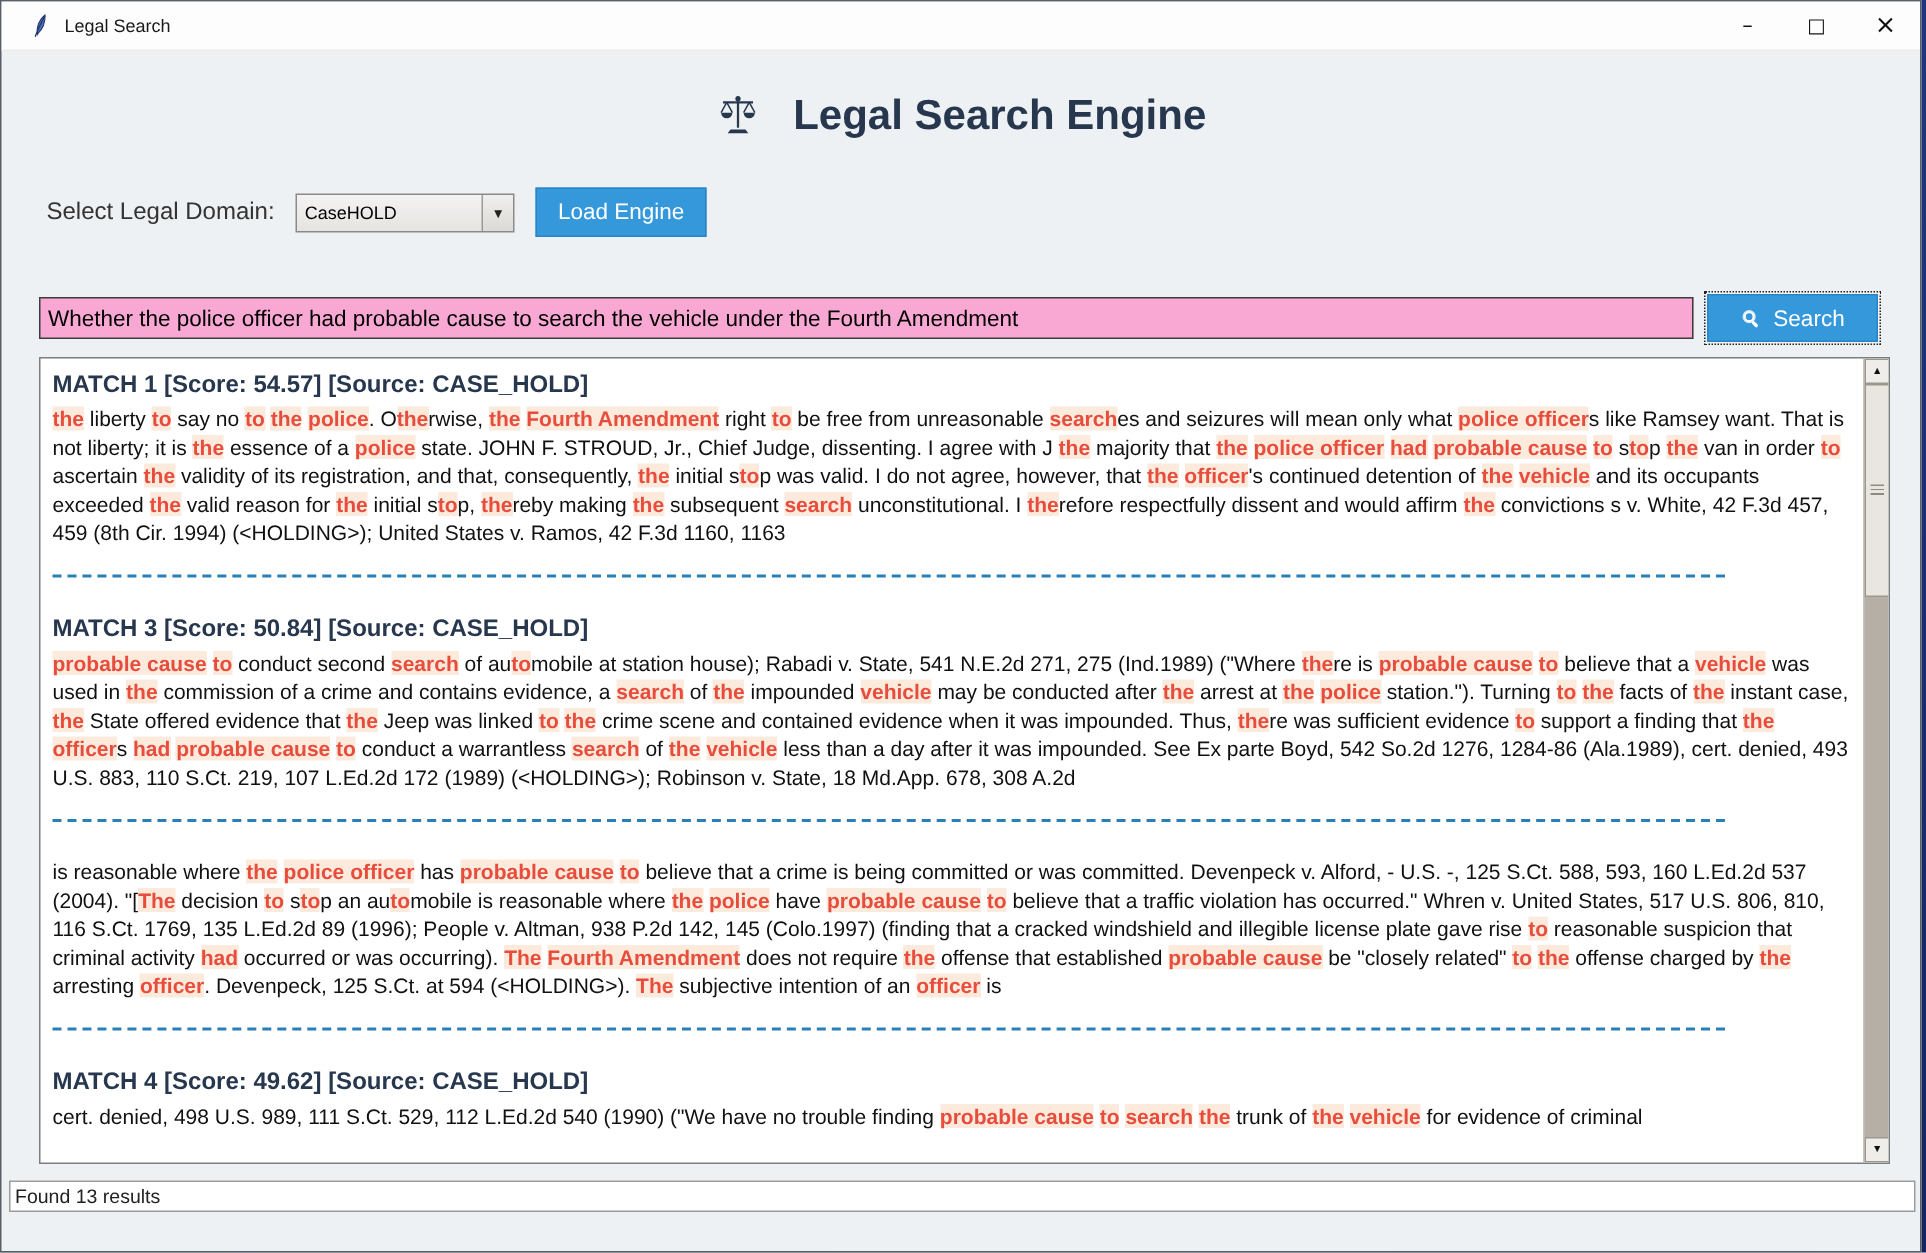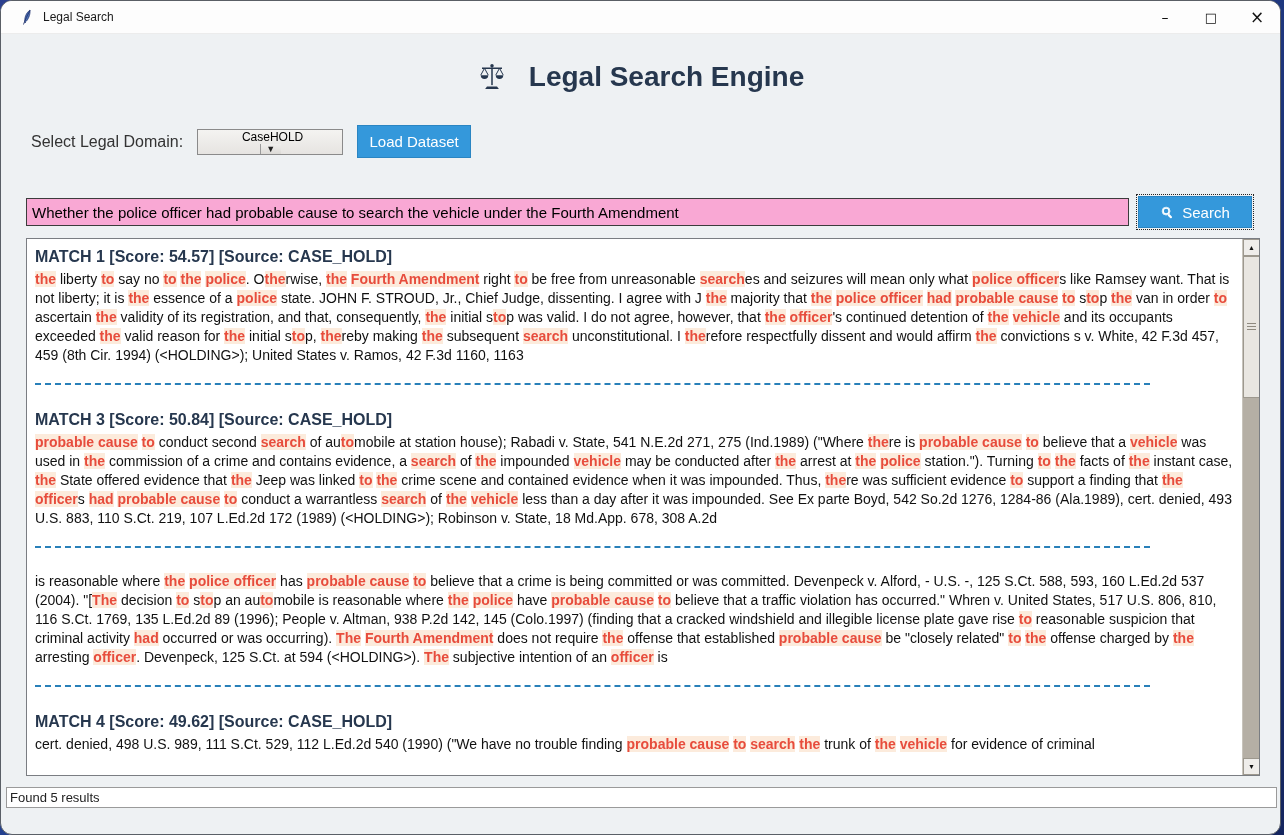--- a/index.html
+++ b/index.html
@@ -3,21 +3,21 @@
 <meta charset="utf-8">
 <style>
   * { margin:0; padding:0; box-sizing:border-box; }
   html,body { width:1284px; height:835px; overflow:hidden; }
   body {
     font-family:"Liberation Sans","DejaVu Sans",sans-serif;
     background:linear-gradient(135deg,#2b3f8f 0%,#23408f 40%,#14255e 100%);
   }
   .window {
     position:absolute; left:0; top:0; width:1281px; height:835px;
-    background:#eef1f3; border-radius:12px; overflow:hidden;
+    background:#eef1f3; border-radius:0; overflow:hidden;
     border:1px solid #5a5f66;
   }
   
   .titlebar {
     height:33px; background:#fdfdfd; display:flex; align-items:center;
     border-bottom:1px solid #ececec;
   }
   .titlebar .app-icon { margin-left:16px; width:16px; height:16px; }
   .titlebar .title { margin-left:10px; font-size:12px; color:#1a1a1a; }
   .win-controls { margin-left:auto; display:flex; height:100%; }
@@ -30,21 +30,21 @@
   
   .page-header {
     margin-top:27px; text-align:center; color:#26374e; font-size:28px; font-weight:bold;
     display:flex; align-items:center; justify-content:center; gap:22px;
   }
   
   .domain-row { display:flex; align-items:center; margin:32px 0 0 30px; }
   .domain-label { font-size:16px; color:#333; }
   .combobox {
     margin-left:14px; width:146px; height:26px; border:1px solid #8a8a8a;
-    background:linear-gradient(#f4f3f1,#e6e4e1); display:flex; align-items:center;flex-direction:column;
+    background:linear-gradient(#f4f3f1,#e6e4e1); display:flex; align-items:center;
   }
   .combobox .value { flex:1; font-size:12px; color:#000; padding-left:5px; }
   .combobox .drop {
     width:21px; height:100%; border-left:1px solid #9a9a9a;
     background:linear-gradient(#f0efed,#dcdad6); display:flex; align-items:center; justify-content:center;
     font-size:9px; color:#222;
   }
   .btn-blue {
     background:#3498db; color:#fff; border:1px solid #2a85c2; cursor:default;
     font-size:15px; display:flex; align-items:center; justify-content:center;
@@ -128,21 +128,21 @@
     </svg>
     <span>Legal Search Engine</span>
   </div>
 
   <div class="domain-row">
     <span class="domain-label">Select Legal Domain:</span>
     <div class="combobox">
       <span class="value">CaseHOLD</span>
       <span class="drop">▼</span>
     </div>
-    <button class="btn-blue load-btn">Load Dataset</button>
+    <button class="btn-blue load-btn">Load Engine</button>
   </div>
 
   <div class="search-row">
     <input class="search-input" type="text" value="Whether the police officer had probable cause to search the vehicle under the Fourth Amendment" style="">
     <button class="btn-blue search-btn">
       <svg width="15" height="15" viewBox="0 0 16 16">
         <circle cx="6.5" cy="6.5" r="4.2" fill="#fff" stroke="#d9ecf8" stroke-width="1"></circle>
         <circle cx="6.5" cy="6.5" r="2.4" fill="#3498db"></circle>
         <rect x="9.6" y="9.2" width="5.2" height="2.4" rx="1" transform="rotate(45 9.6 9.2)" fill="#fff"></rect>
       </svg>
@@ -166,16 +166,16 @@
     <div class="scrollbar">
       <div class="scroll-btn up">▲</div>
       <div class="scroll-thumb">
         <div class="thumb-grip"></div>
       </div>
       <div class="scroll-btn down">▼</div>
     </div>
   </div>
 
   <div class="statusbar">
-    <span>Found 5 results</span>
+    <span>Found 13 results</span>
   </div>
 
 </div>
 
 </body></html>

